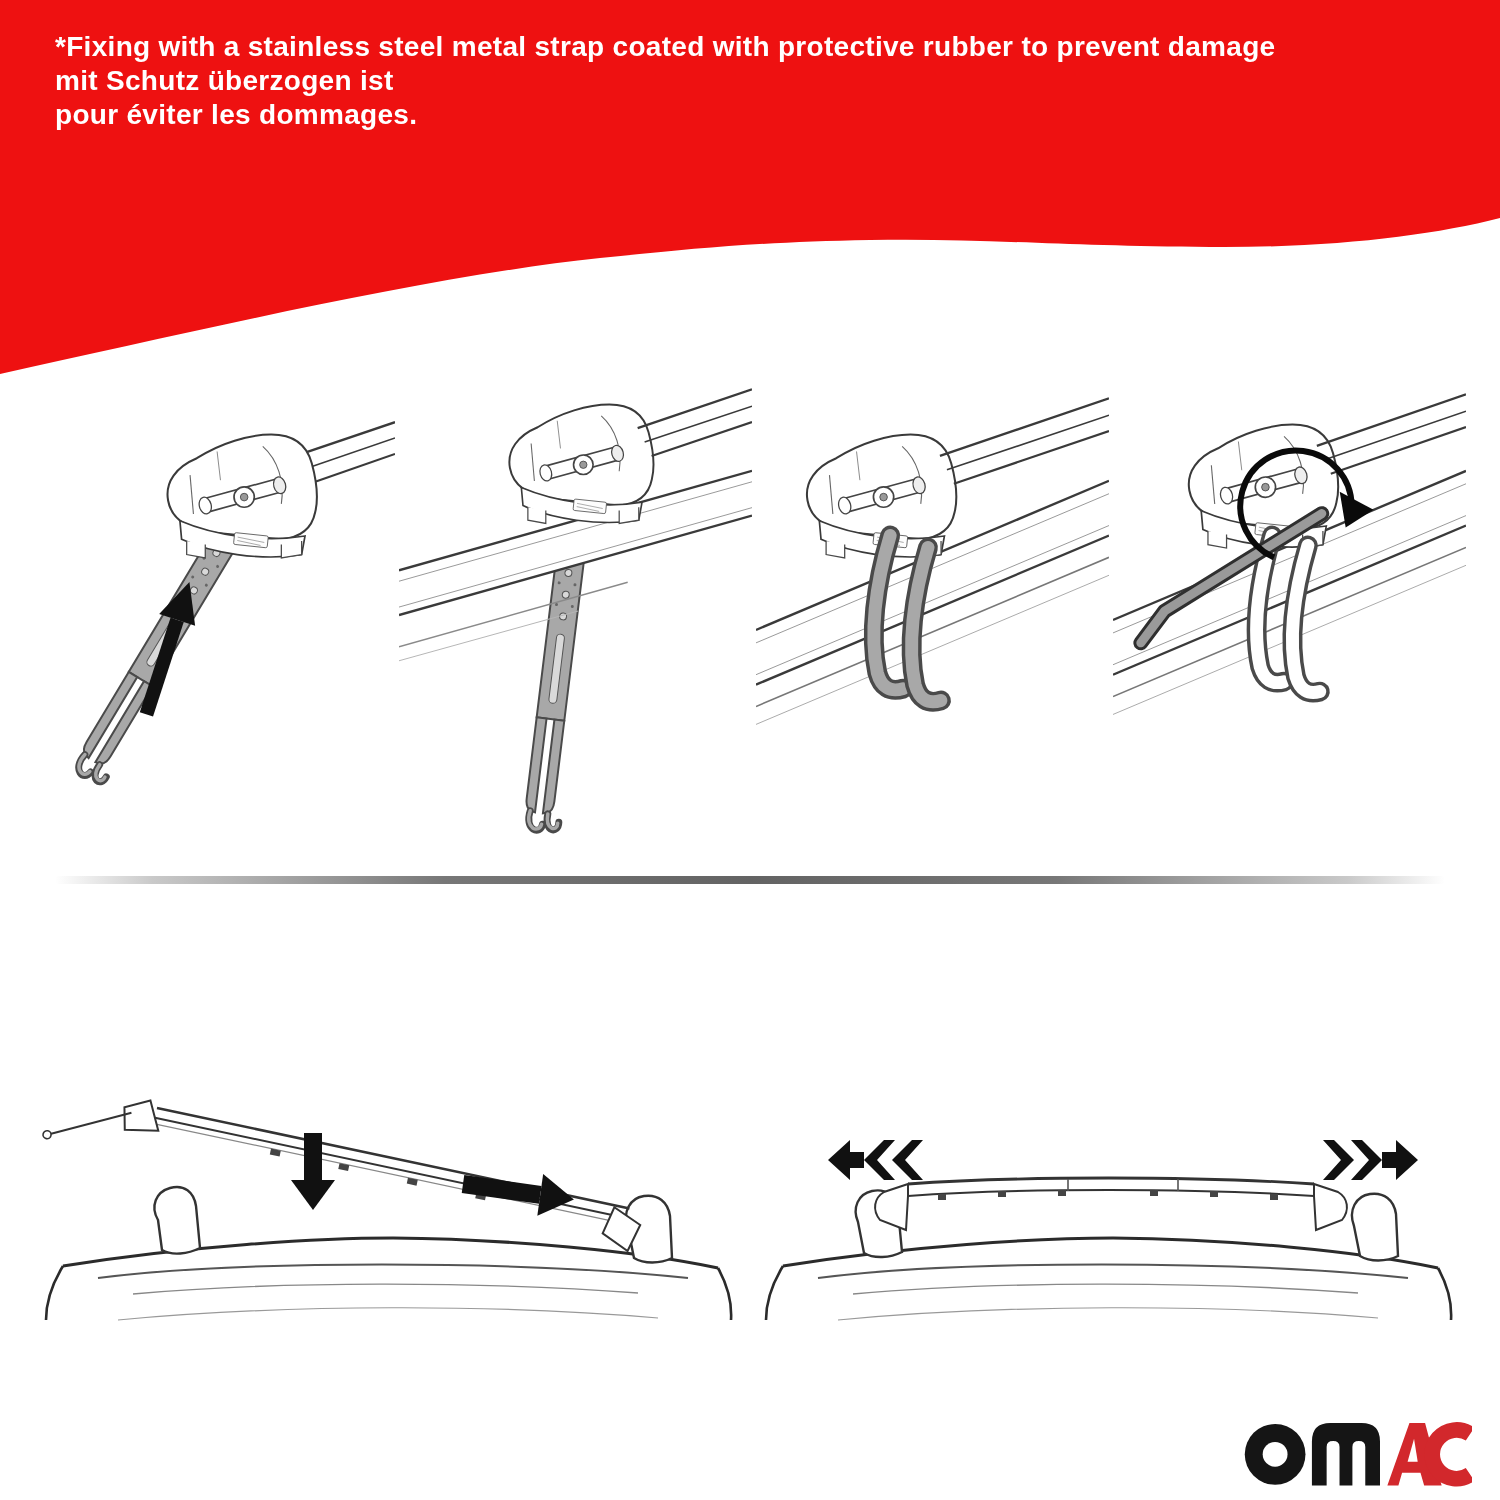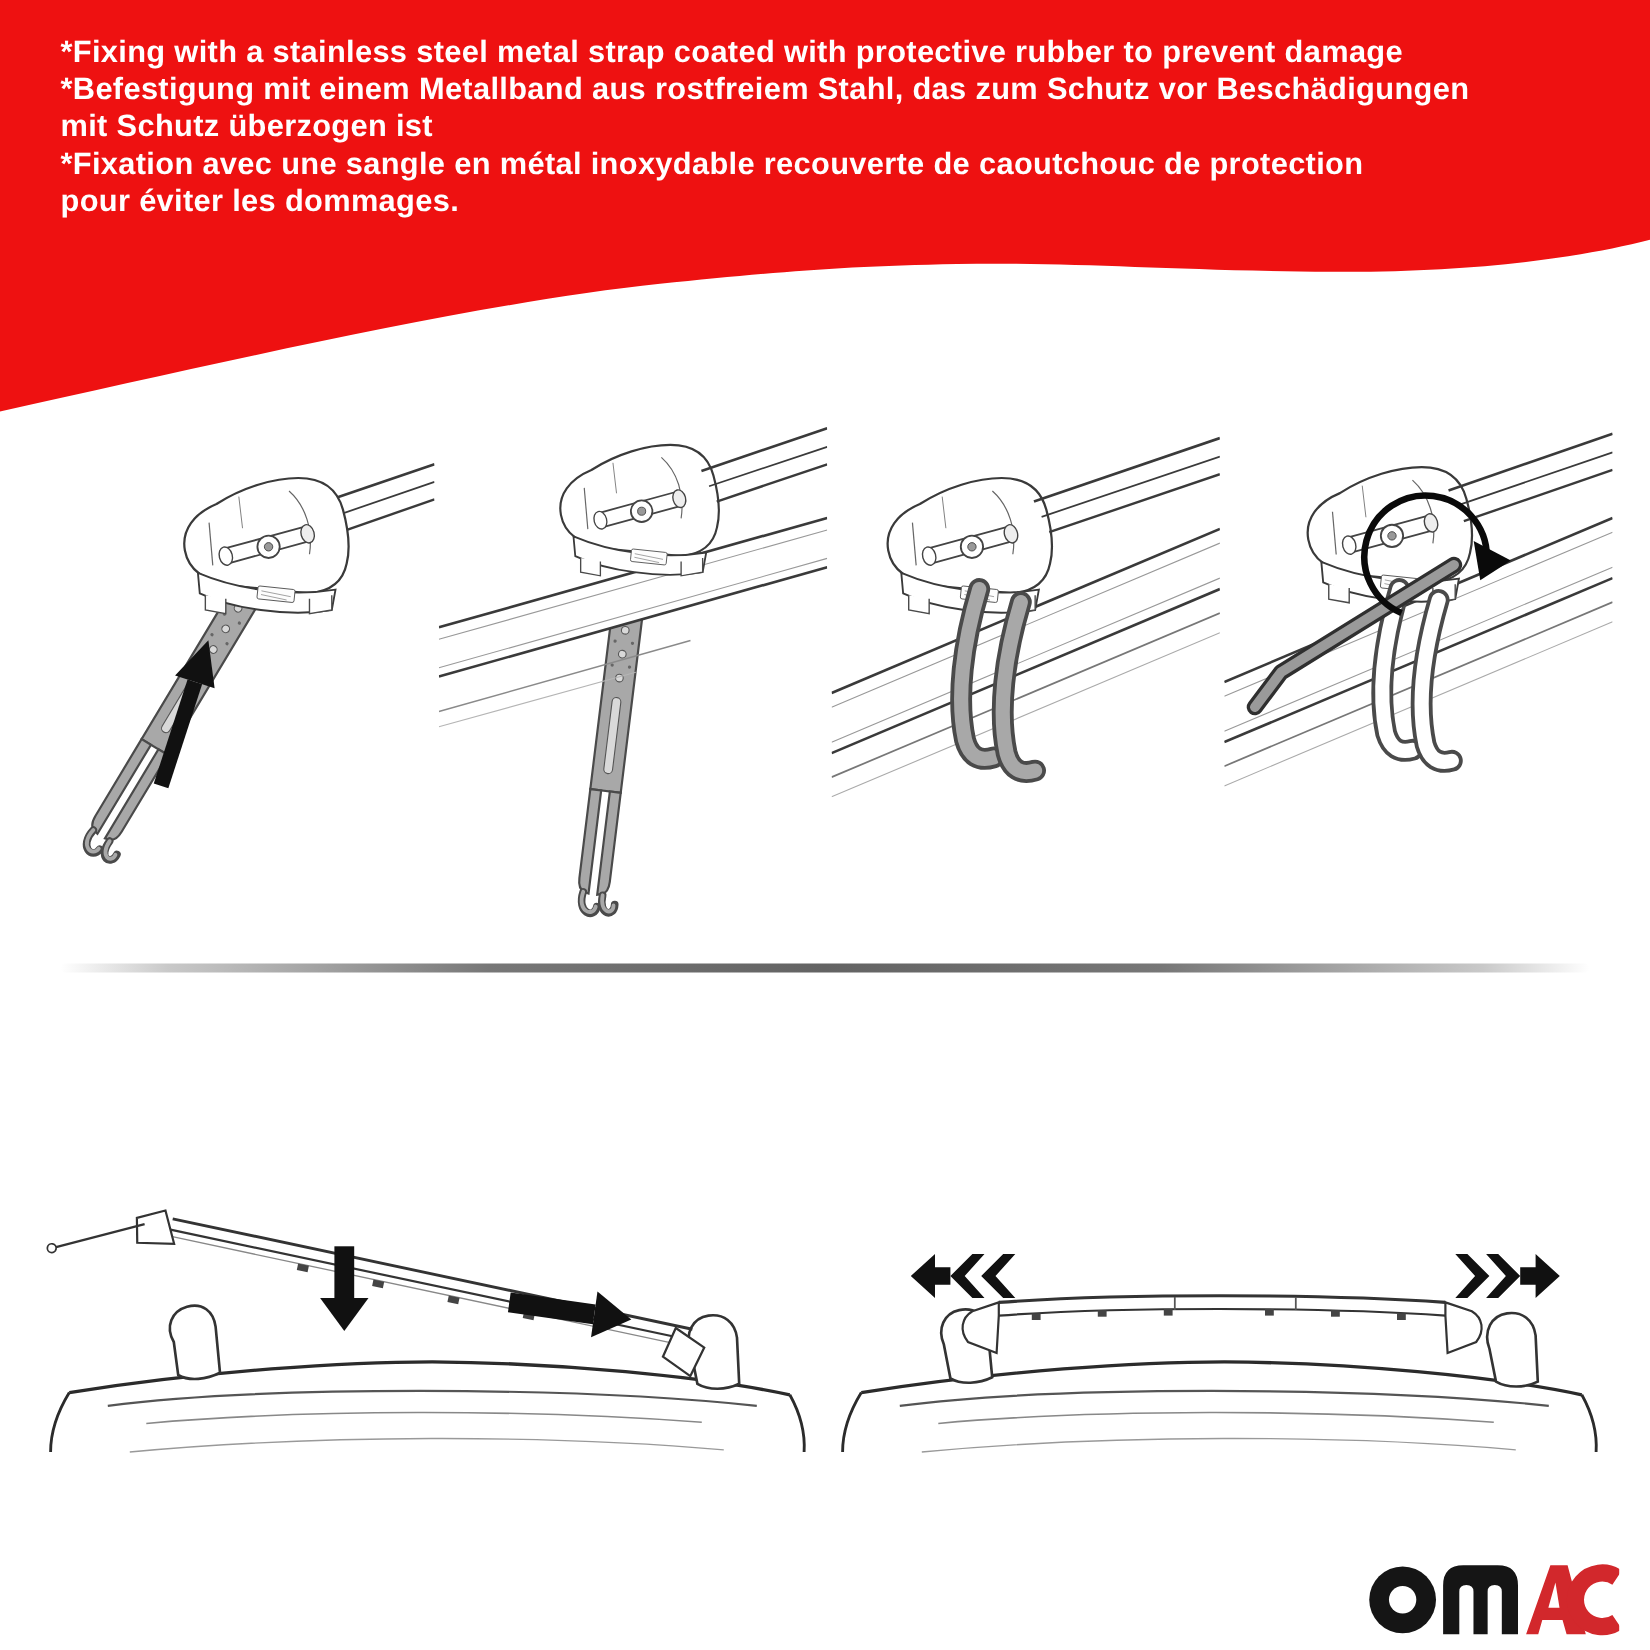--- a/index.html
+++ b/index.html
@@ -26,23 +26,21 @@
 
 <div class="canvas">
 
   <svg class="hdr-svg" width="1500" height="390" viewBox="0 0 1500 390">
     <path d="M0,0 H1500 V218 C1430,236 1330,248 1210,247 C1060,246 980,238 870,240
              C760,242 700,248 600,258 C430,276 200,330 0,374 Z" fill="#ee1111"></path>
   </svg>
 
   <div class="hdr-text">
     <div>*Fixing with a stainless steel metal strap coated with protective rubber to prevent damage</div>
-    <div>*Befestigung mit einem Metallband aus rostfreiem Stahl, das zum Schutz vor Beschädigungen</div>
     <div>mit Schutz überzogen ist</div>
-    <div>*Fixation avec une sangle en métal inoxydable recouverte de caoutchouc de protection</div>
     <div>pour éviter les dommages.</div>
   </div>
 
   <svg width="0" height="0" style="position:absolute" aria-hidden="true">
     <defs>
       <g id="foot-shape">
         <path d="M8,88 C4,66 18,48 42,38 C70,20 104,10 130,10 C156,10 172,22 178,44
                  C184,66 186,86 182,102 C178,122 164,132 142,134 L60,126 C32,122 12,110 8,88 Z" fill="#ffffff" stroke="#3a3a3a" stroke-width="2.4"></path>
         <path d="M22,112 C64,130 122,138 170,130 L166,152 C118,160 58,150 24,134 Z" fill="#ffffff" stroke="#3a3a3a" stroke-width="2"></path>
         <path d="M30,136 L30,152 L52,156 L52,140" fill="#fff" stroke="#4a4a4a" stroke-width="1.5"></path>

